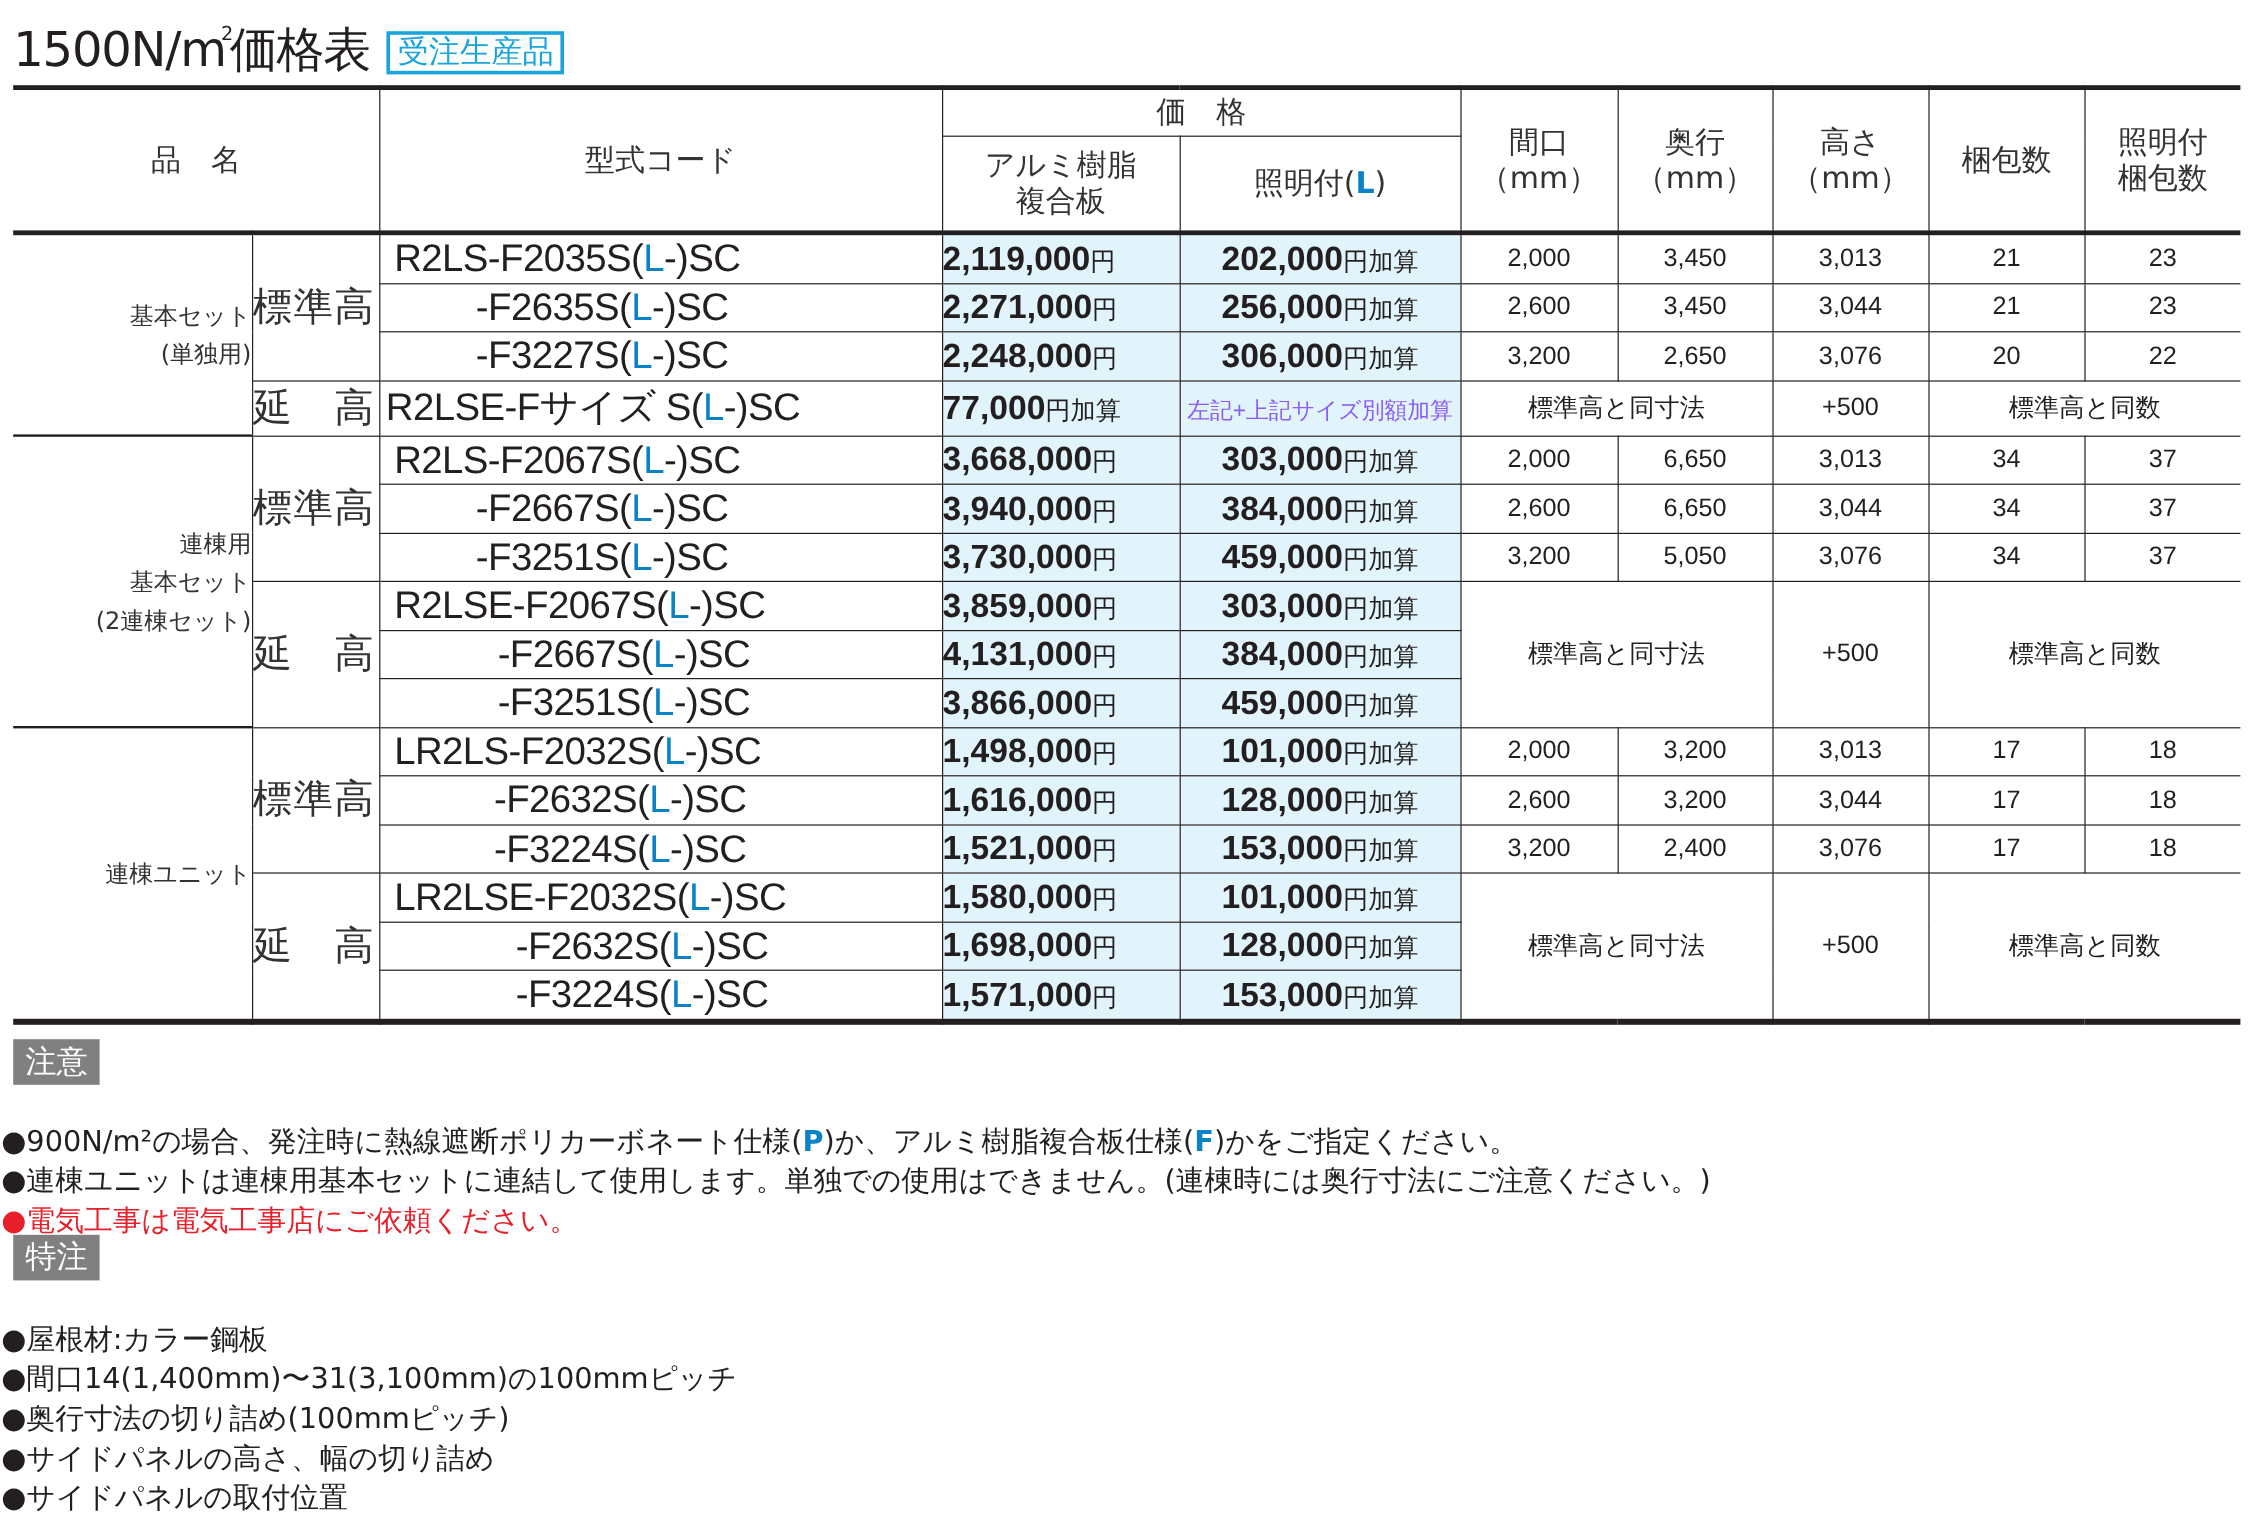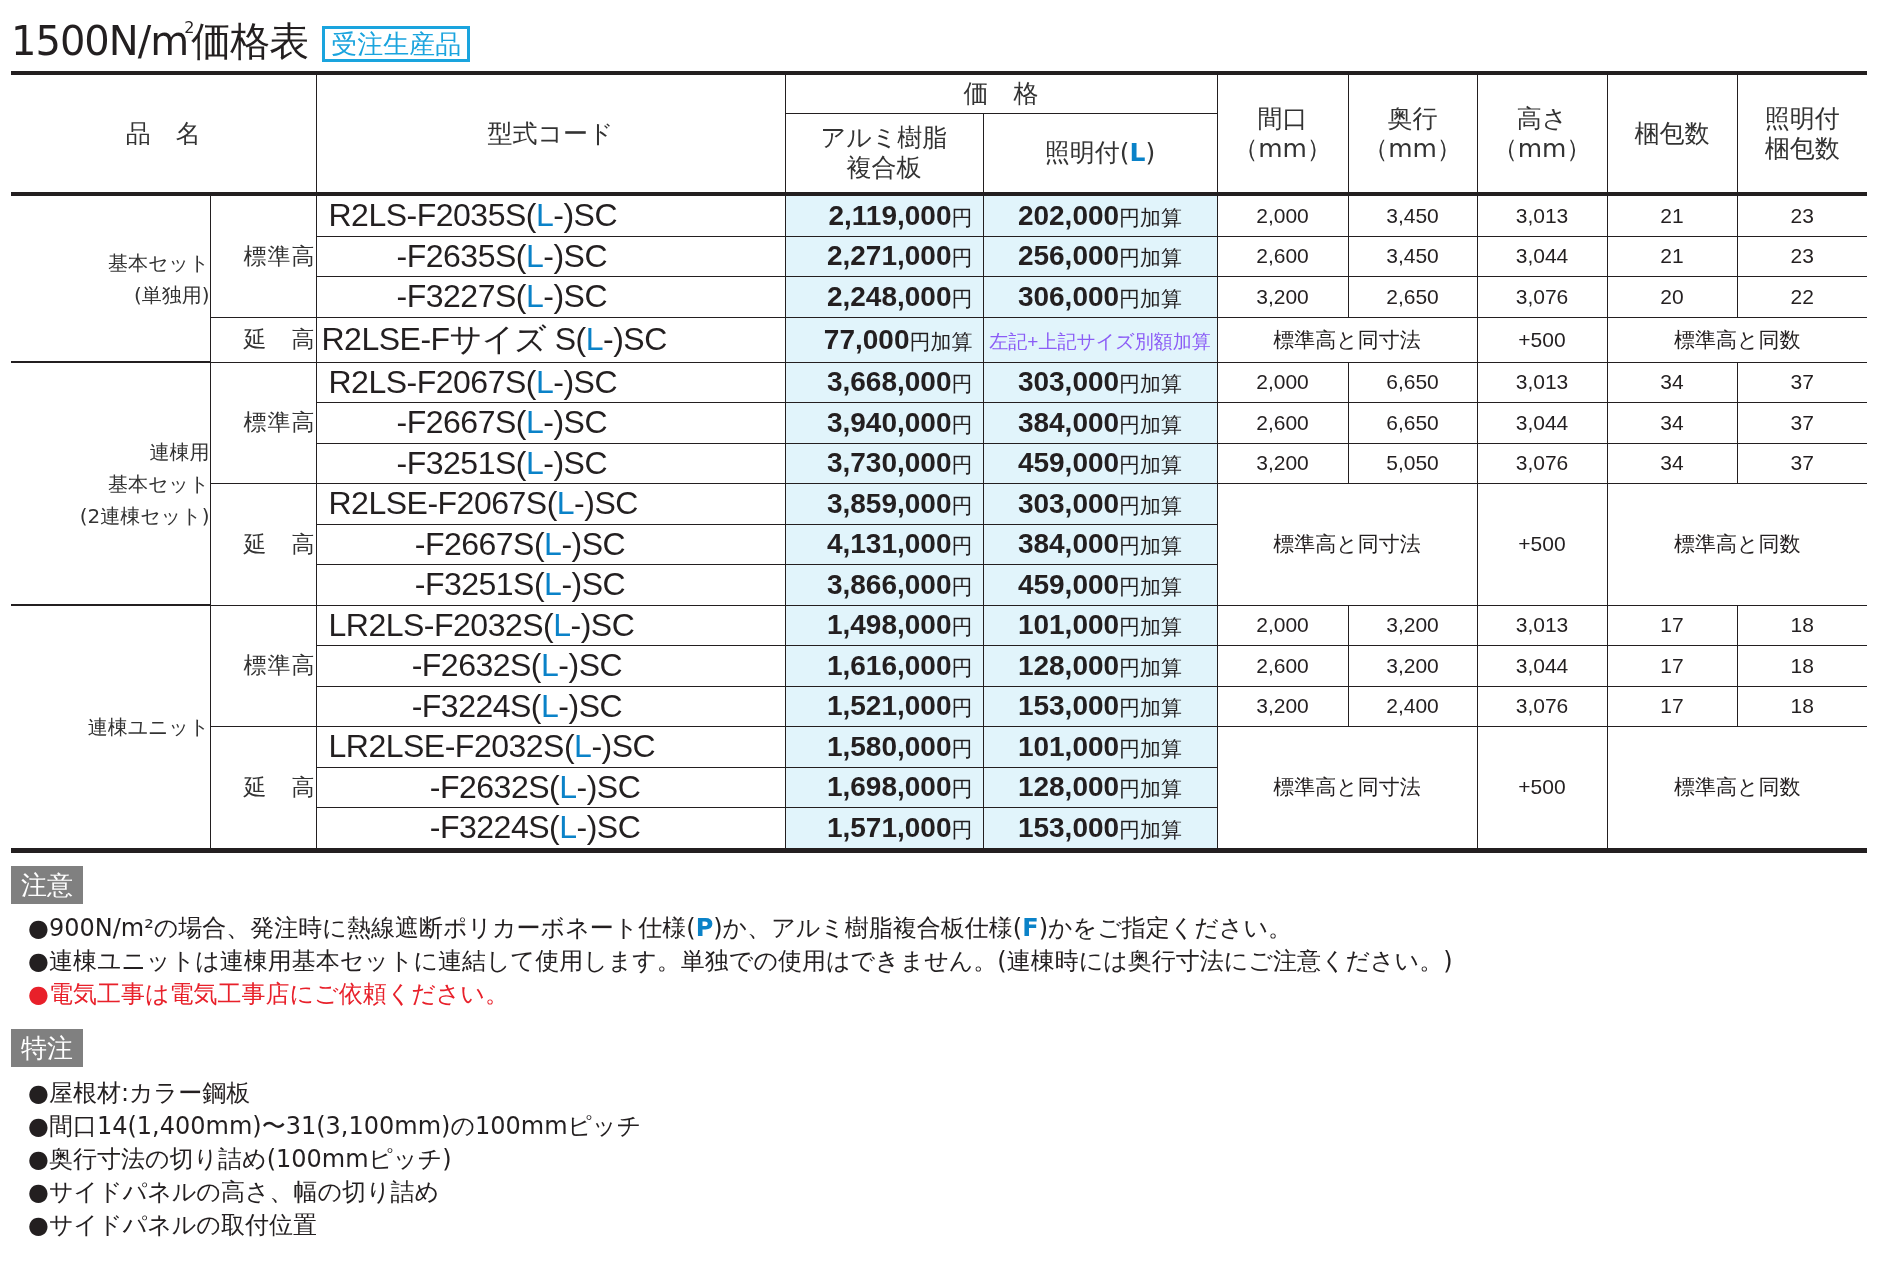--- a/index.html
+++ b/index.html
@@ -23,37 +23,37 @@
     border: 1.5px solid #231f20; padding: 0; font-weight: normal; overflow: hidden; white-space: nowrap;
   }
   table.price tr > *:first-child { border-left: none; }
   table.price tr > *:last-child { border-right: none; }
   thead th { font-size: 25px; text-align: center; line-height: 30px; color: #333; }
   thead tr.h1 th { height: 38px; }
   thead tr.h2 th { height: 78px; }
   thead tr.h2 { border-bottom: 4px solid #231f20; }
   tbody td { height: 39.5px; font-size: 25px; text-align: center; }
   .grp { text-align: right; padding-left: 12px !important; line-height: 32px; vertical-align: middle; font-size: 20px; color: #333; }
-  .sub { text-align: right; font-size: 23px; color: #333; letter-spacing: 1px; }
+  .sub { text-align: left; font-size: 33px; color: #333; letter-spacing: 1px; }
   .code { font-weight: bold; font-size: 32px; text-align: left !important; letter-spacing: -0.5px; color: #231f20; font-family: "Liberation Sans", sans-serif; }
   .code .pre { display: inline-block; text-align: right; }
   .code .L { color: #0a82c8; }
   .pcell { background: #e1f4fb; font-family: "Liberation Sans", sans-serif; }
-  .p1 { text-align: right; padding-right: 10px !important; }
+  .p1 { text-align: left; padding-right: 10px !important; }
   .p2 { text-align: center; }
   .num { font-weight: bold; font-size: 28px; color: #231f20; }
   .yen { font-size: 21px; color: #231f20; }
   .small { font-size: 19px; color: #8b5cf6; }
   .dim { font-family: "Liberation Sans", sans-serif; font-size: 21px; color: #231f20; }
   .L-hdr { color: #0a82c8; font-weight: bold; }
   .section-label {
     position: absolute; left: 11px; background: #808080; color: #ffffff;
     font-size: 26px; height: 38px; line-height: 38px; padding: 0 10px;
   }
-  .notes { position: absolute; left: 28px; font-size: 24px; line-height: 33px; color: #231f20; }
+  .notes { position: absolute; left: 1px; font-size: 24px; line-height: 33px; color: #231f20; margin-top: 23px; }
   .notes .note { white-space: nowrap; }
   .notes .red { color: #e8202a; }
   .notes .blue { color: #0a82c8; font-weight: bold; }
 </style>
 </head>
 <body>
 
 <div class="title-row">
   <span class="title"><span>1500N/m</span><sup>2</sup><span>価格表</span></span>
   <span class="badge">受注生産品</span>

